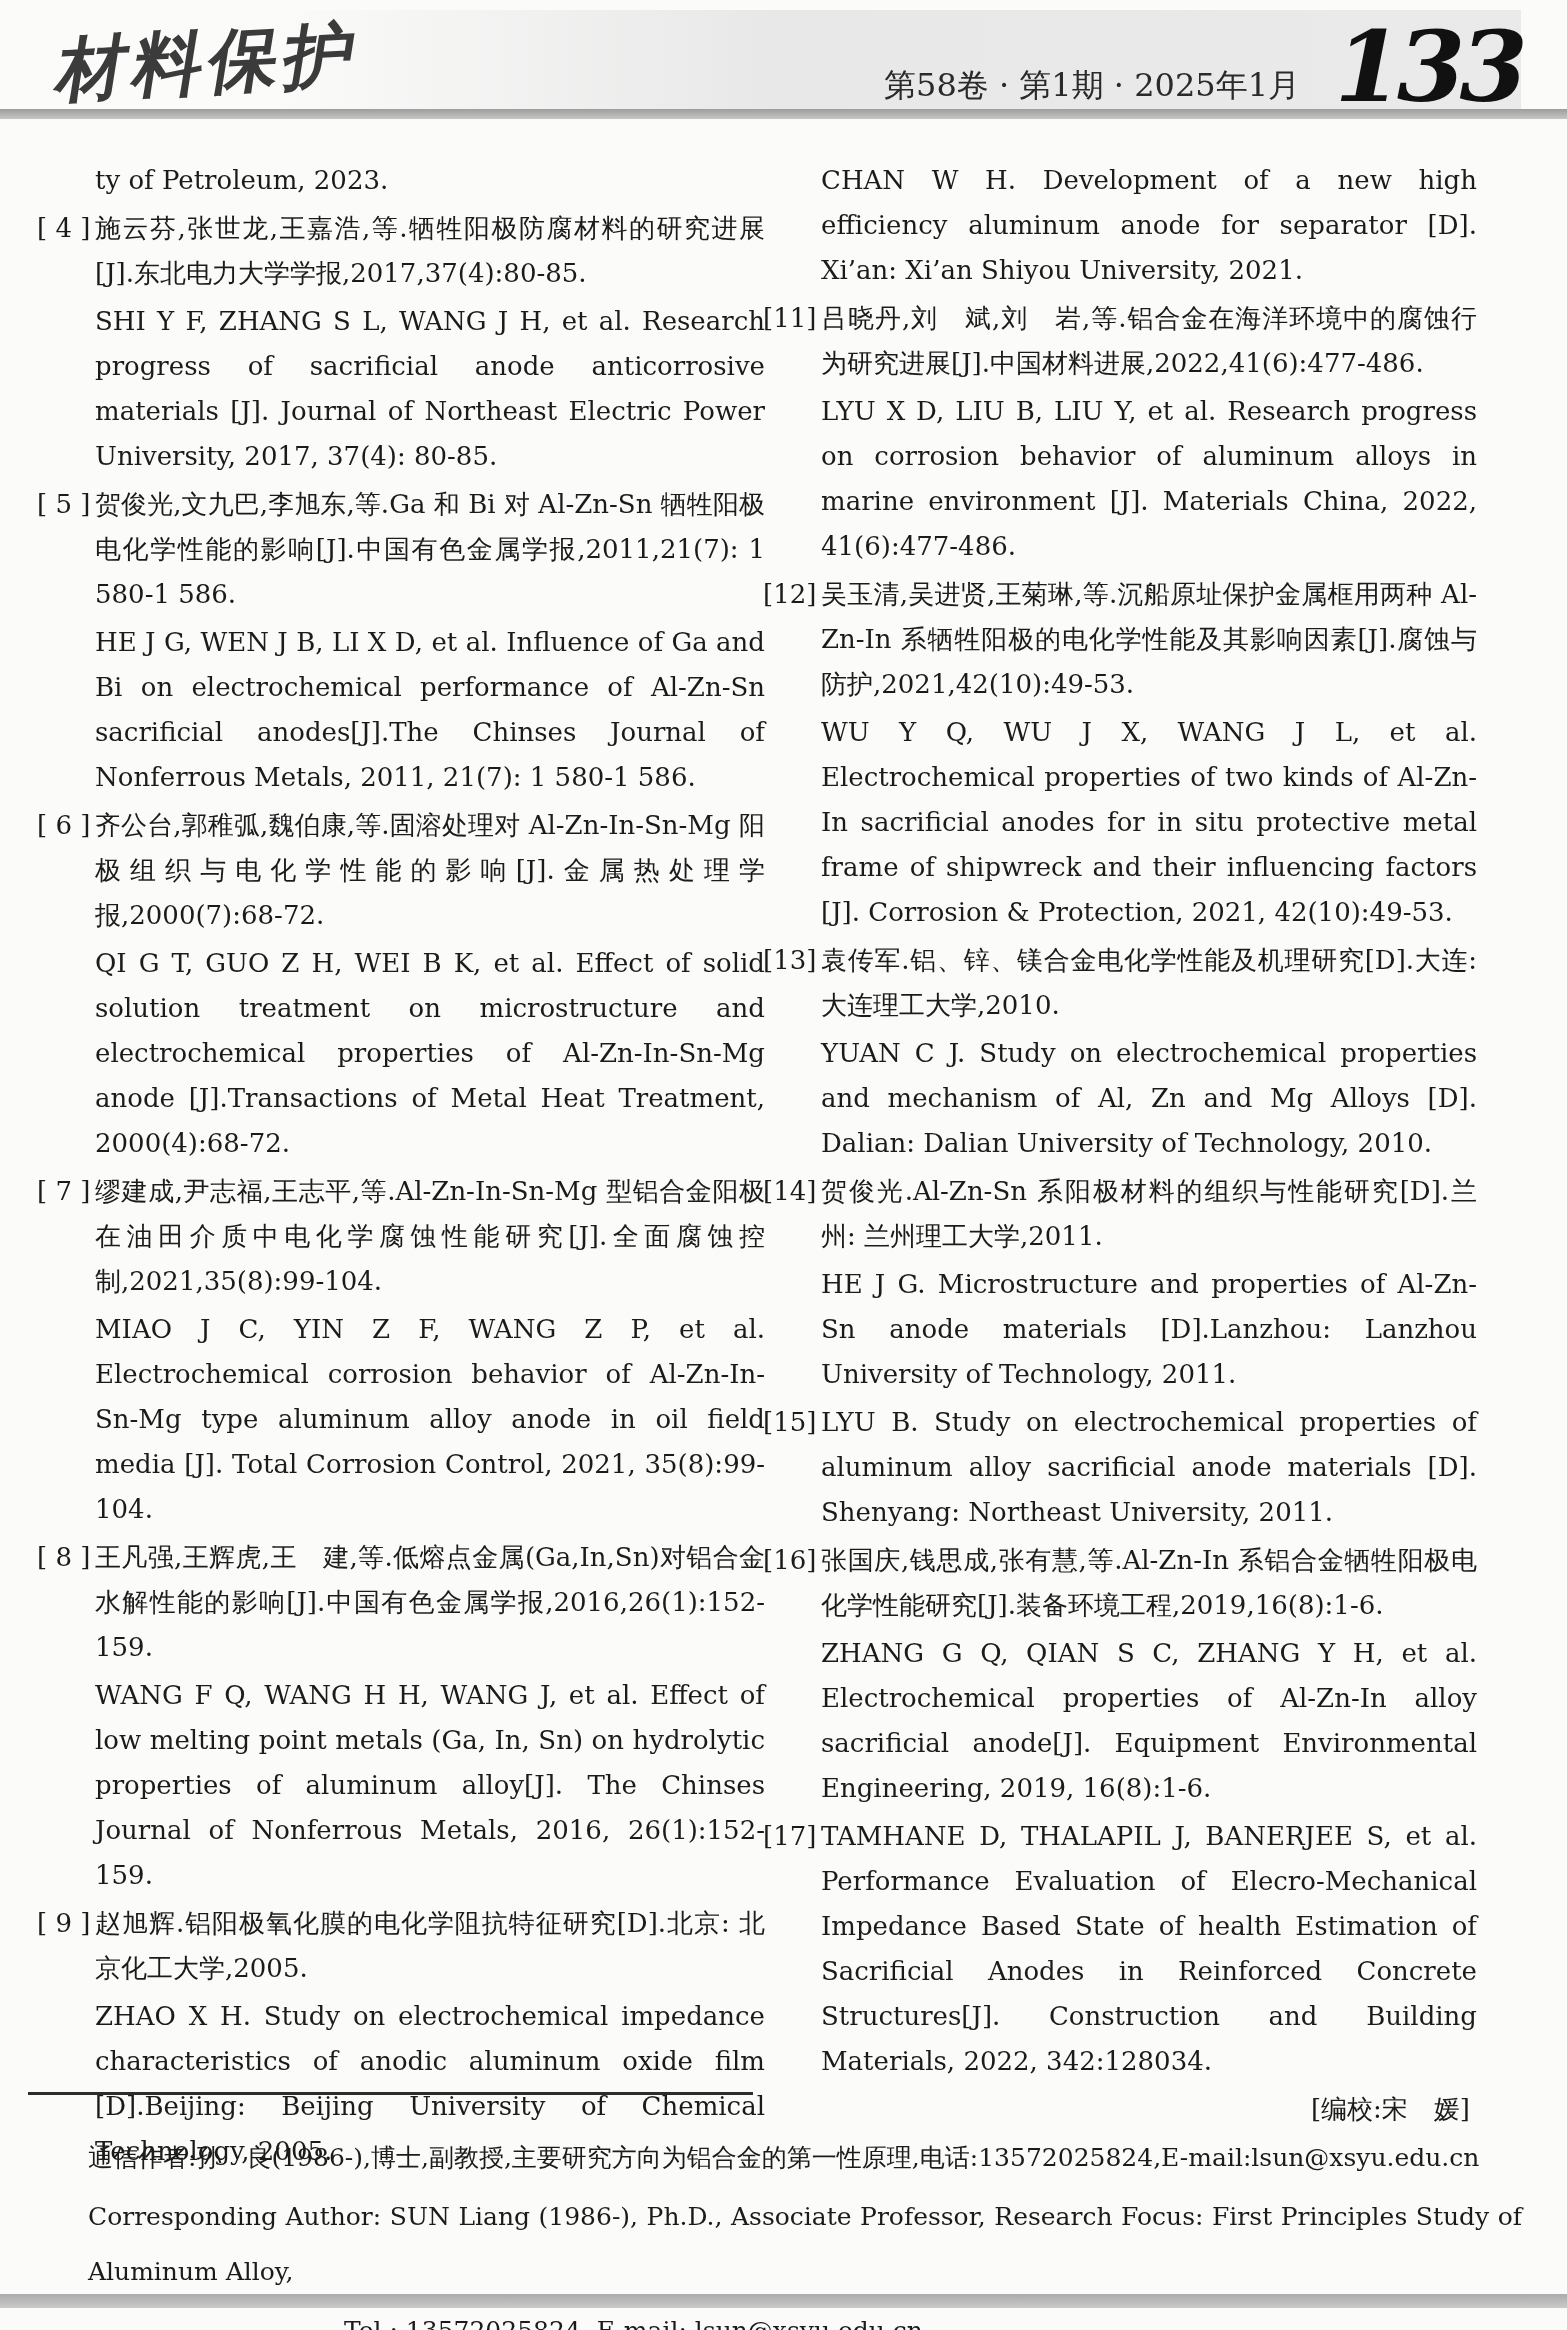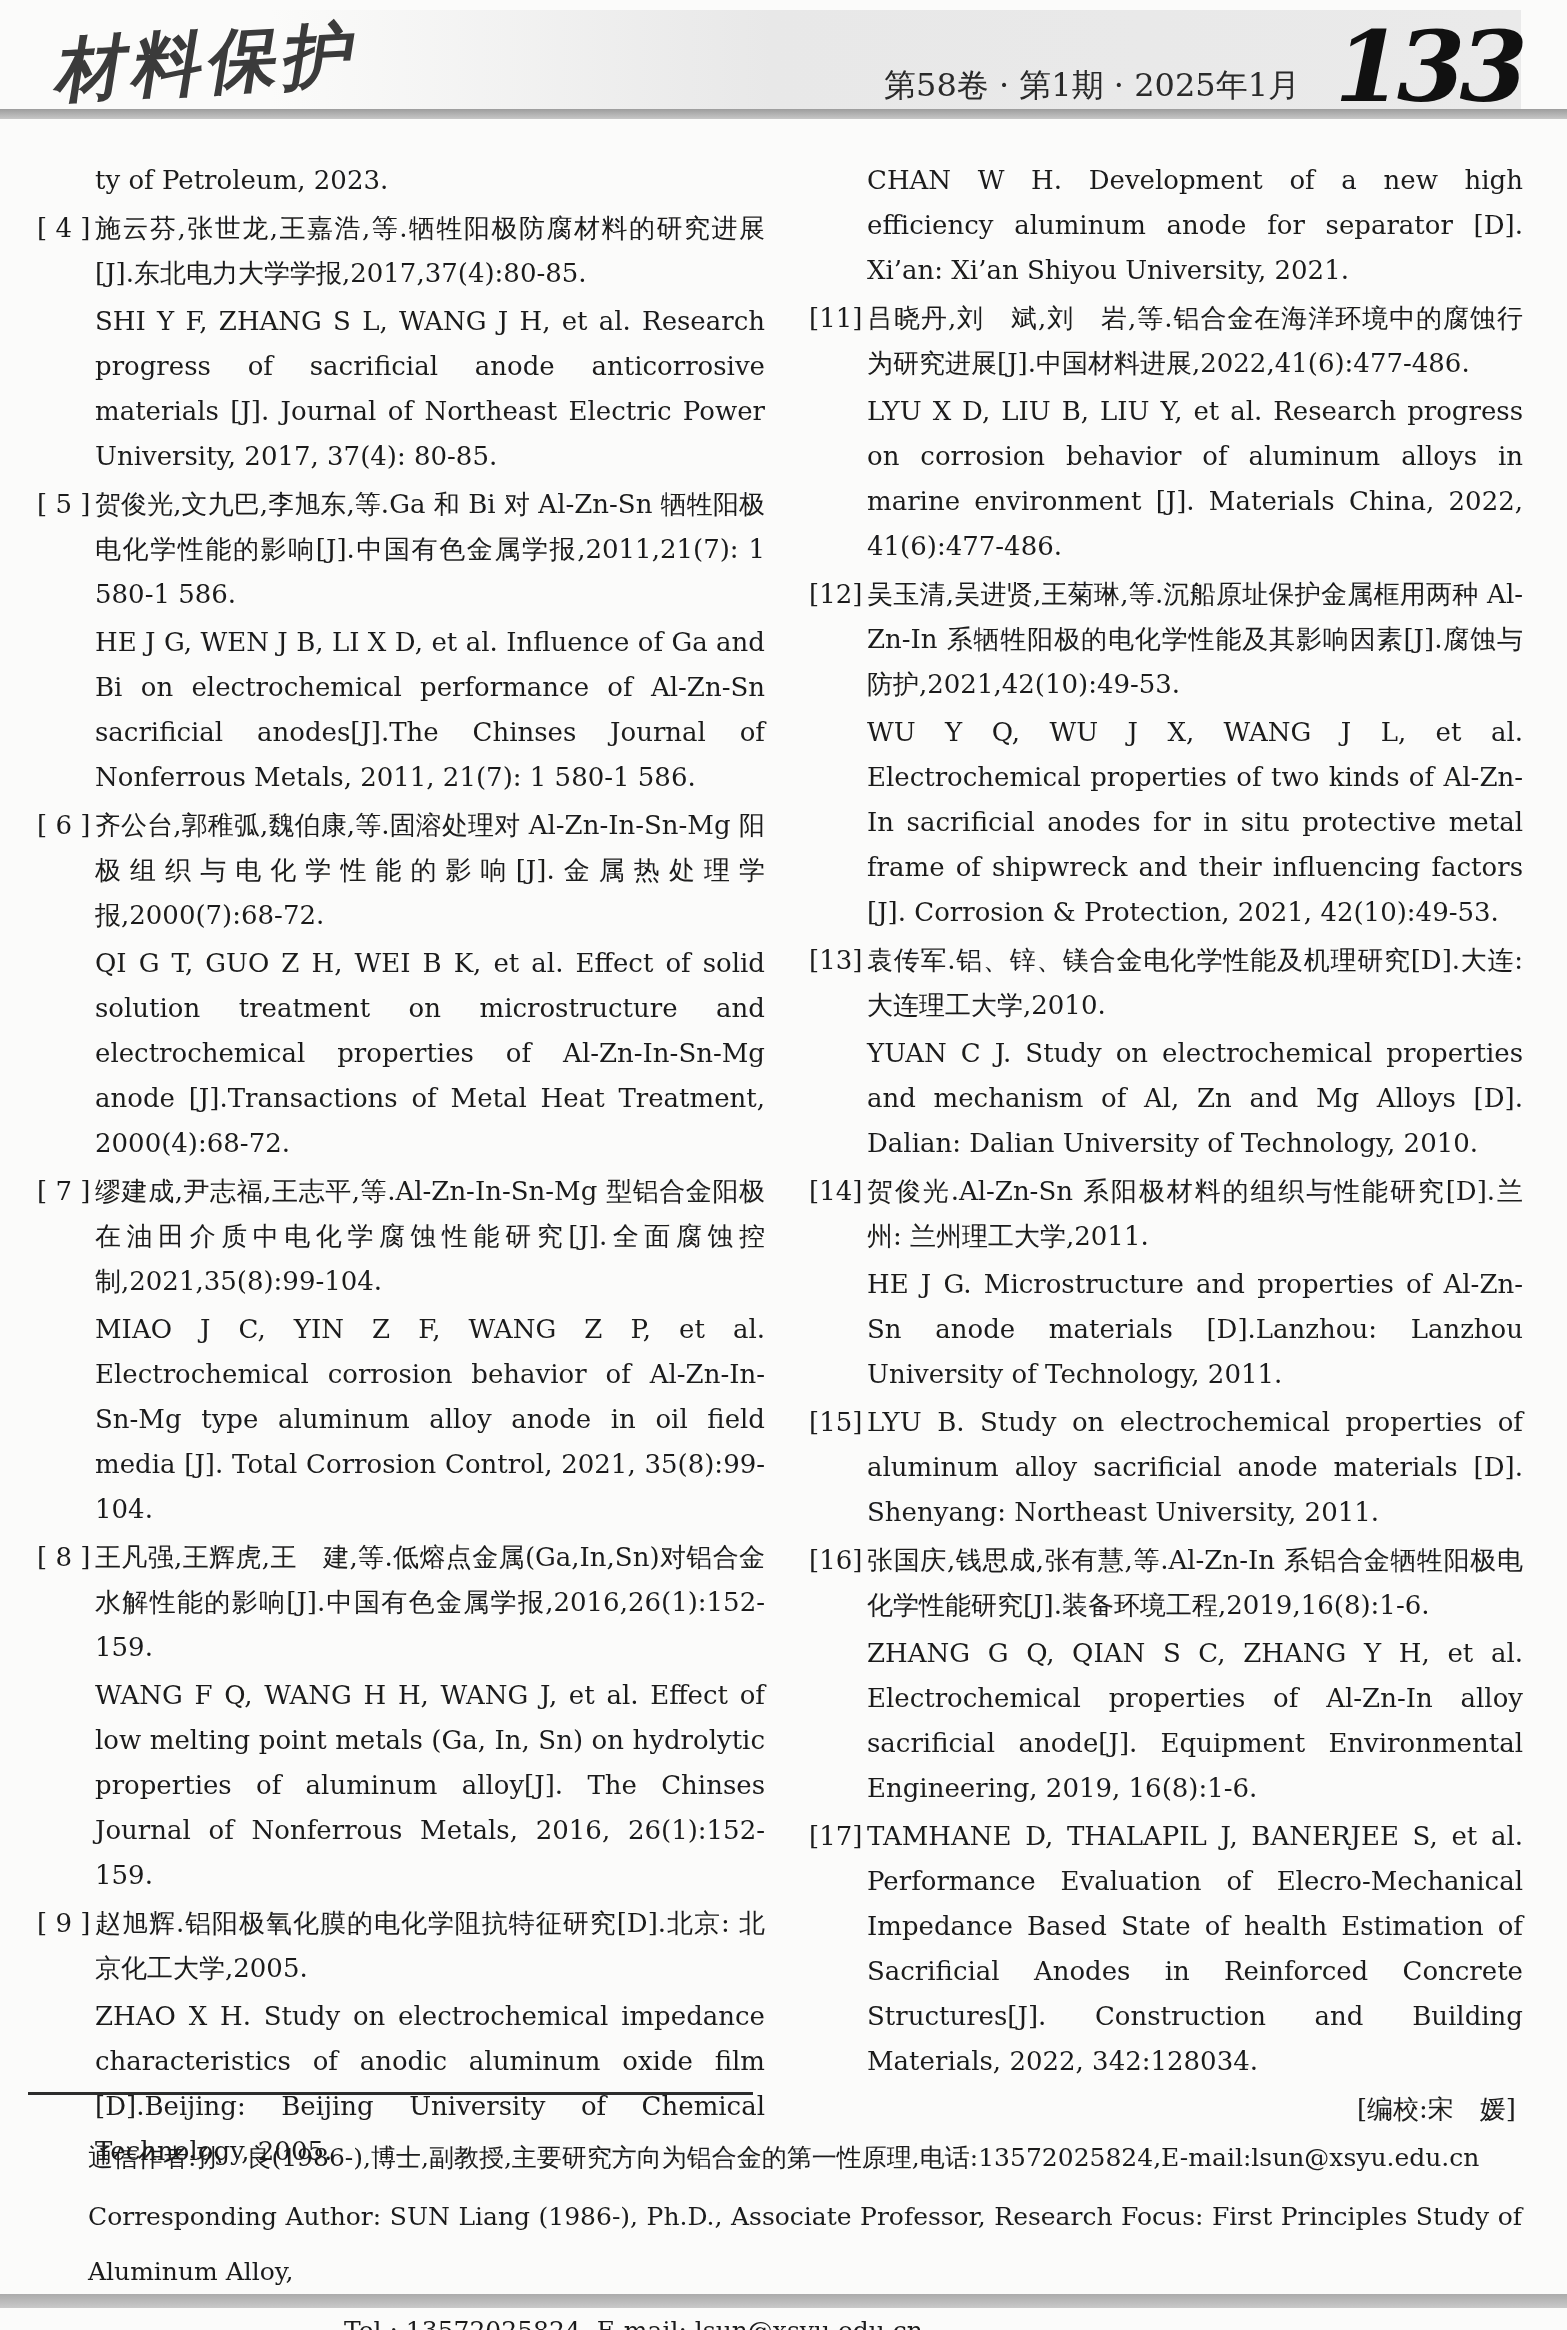--- a/index.html
+++ b/index.html
@@ -58,21 +58,21 @@
   }
   
   .col {
     position: absolute;
     top: 155px;
     font-size: 26px;
     line-height: 45px;
     text-align: justify;
   }
   .col-left  { left: 37px;  width: 731px; }
-  .col-right { left: 809px; width: 717px; }
+  .col-right { left: 763px; width: 717px; }
   .ref { position: relative; padding-left: 55px; }
   .ref-num {
     position: absolute;
     left: 0; top: 0;
     white-space: pre;
   }
   .ref p { margin: 3px; }
   .editor-note {
     text-align: right;
     padding-right: 10px;

